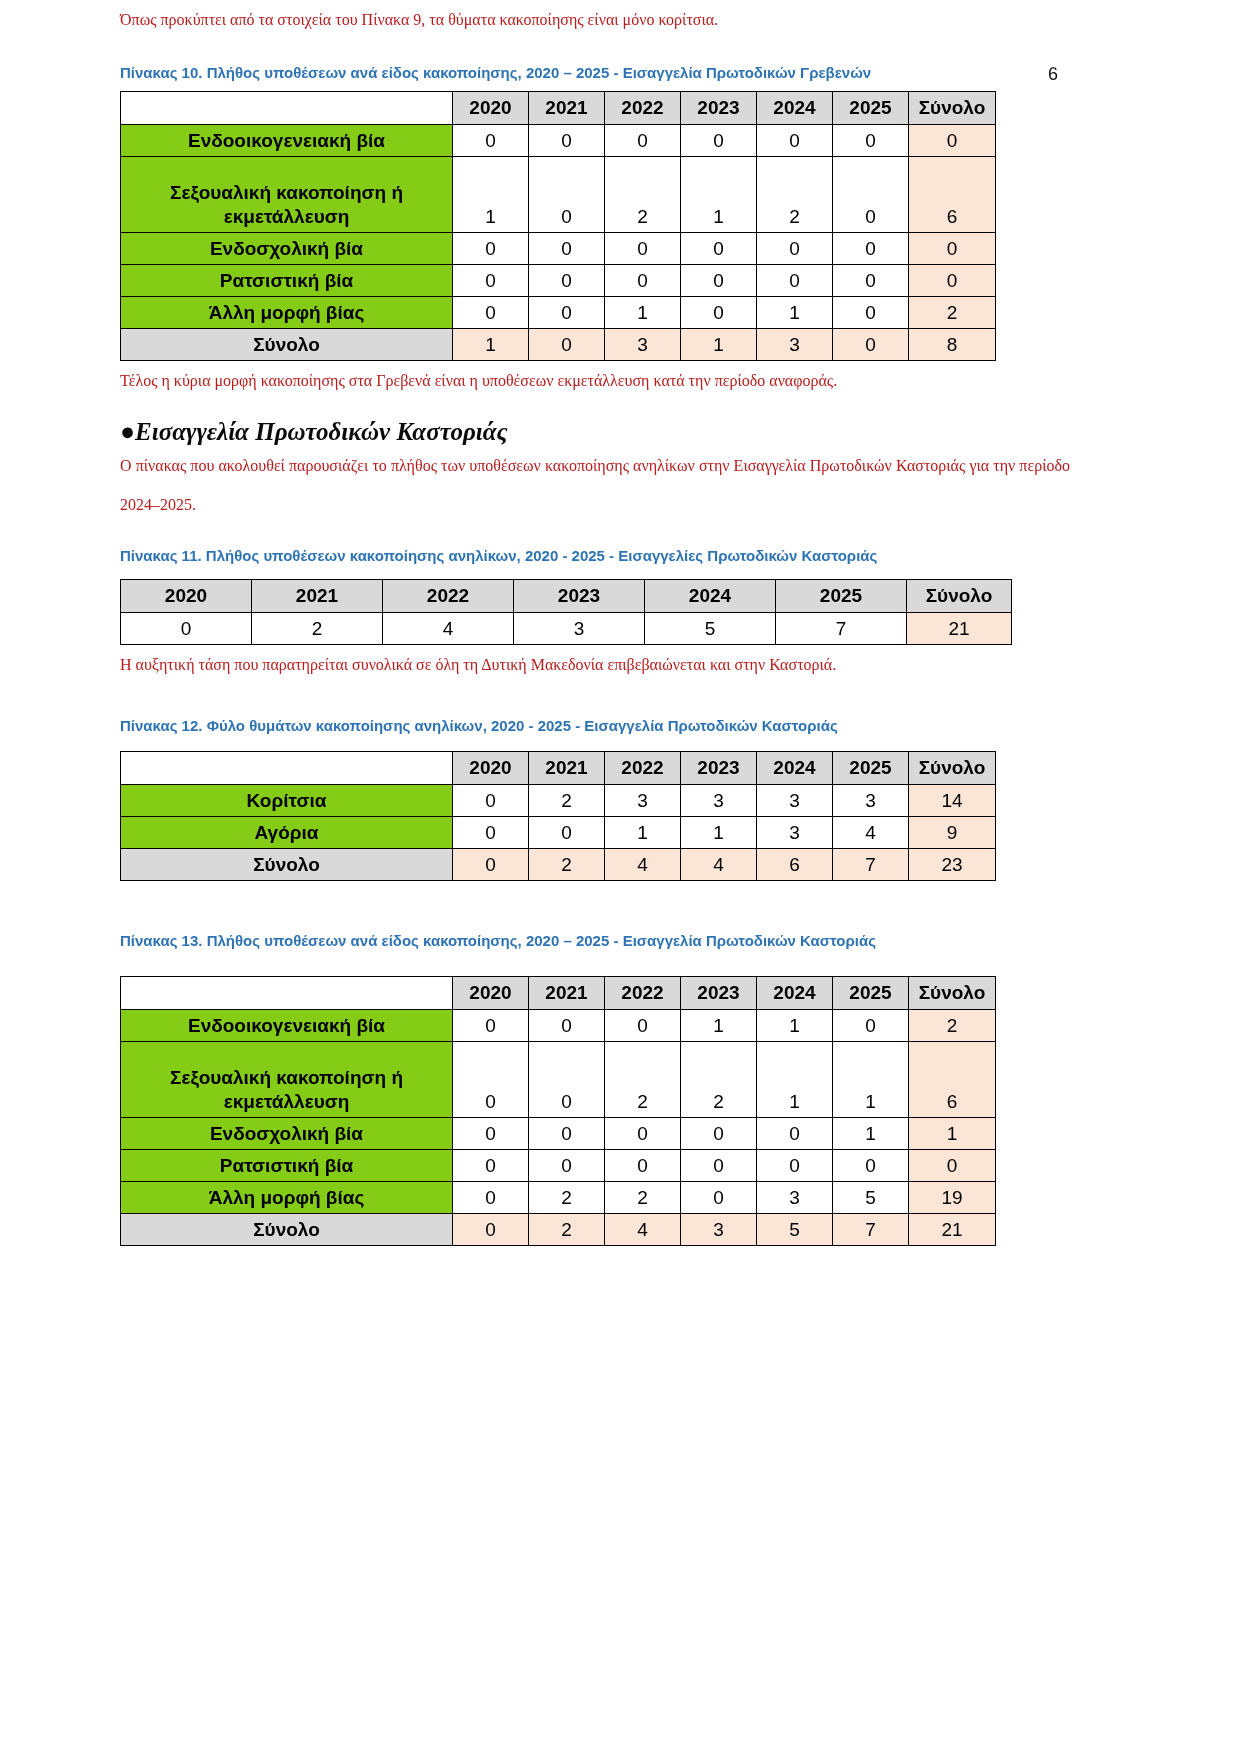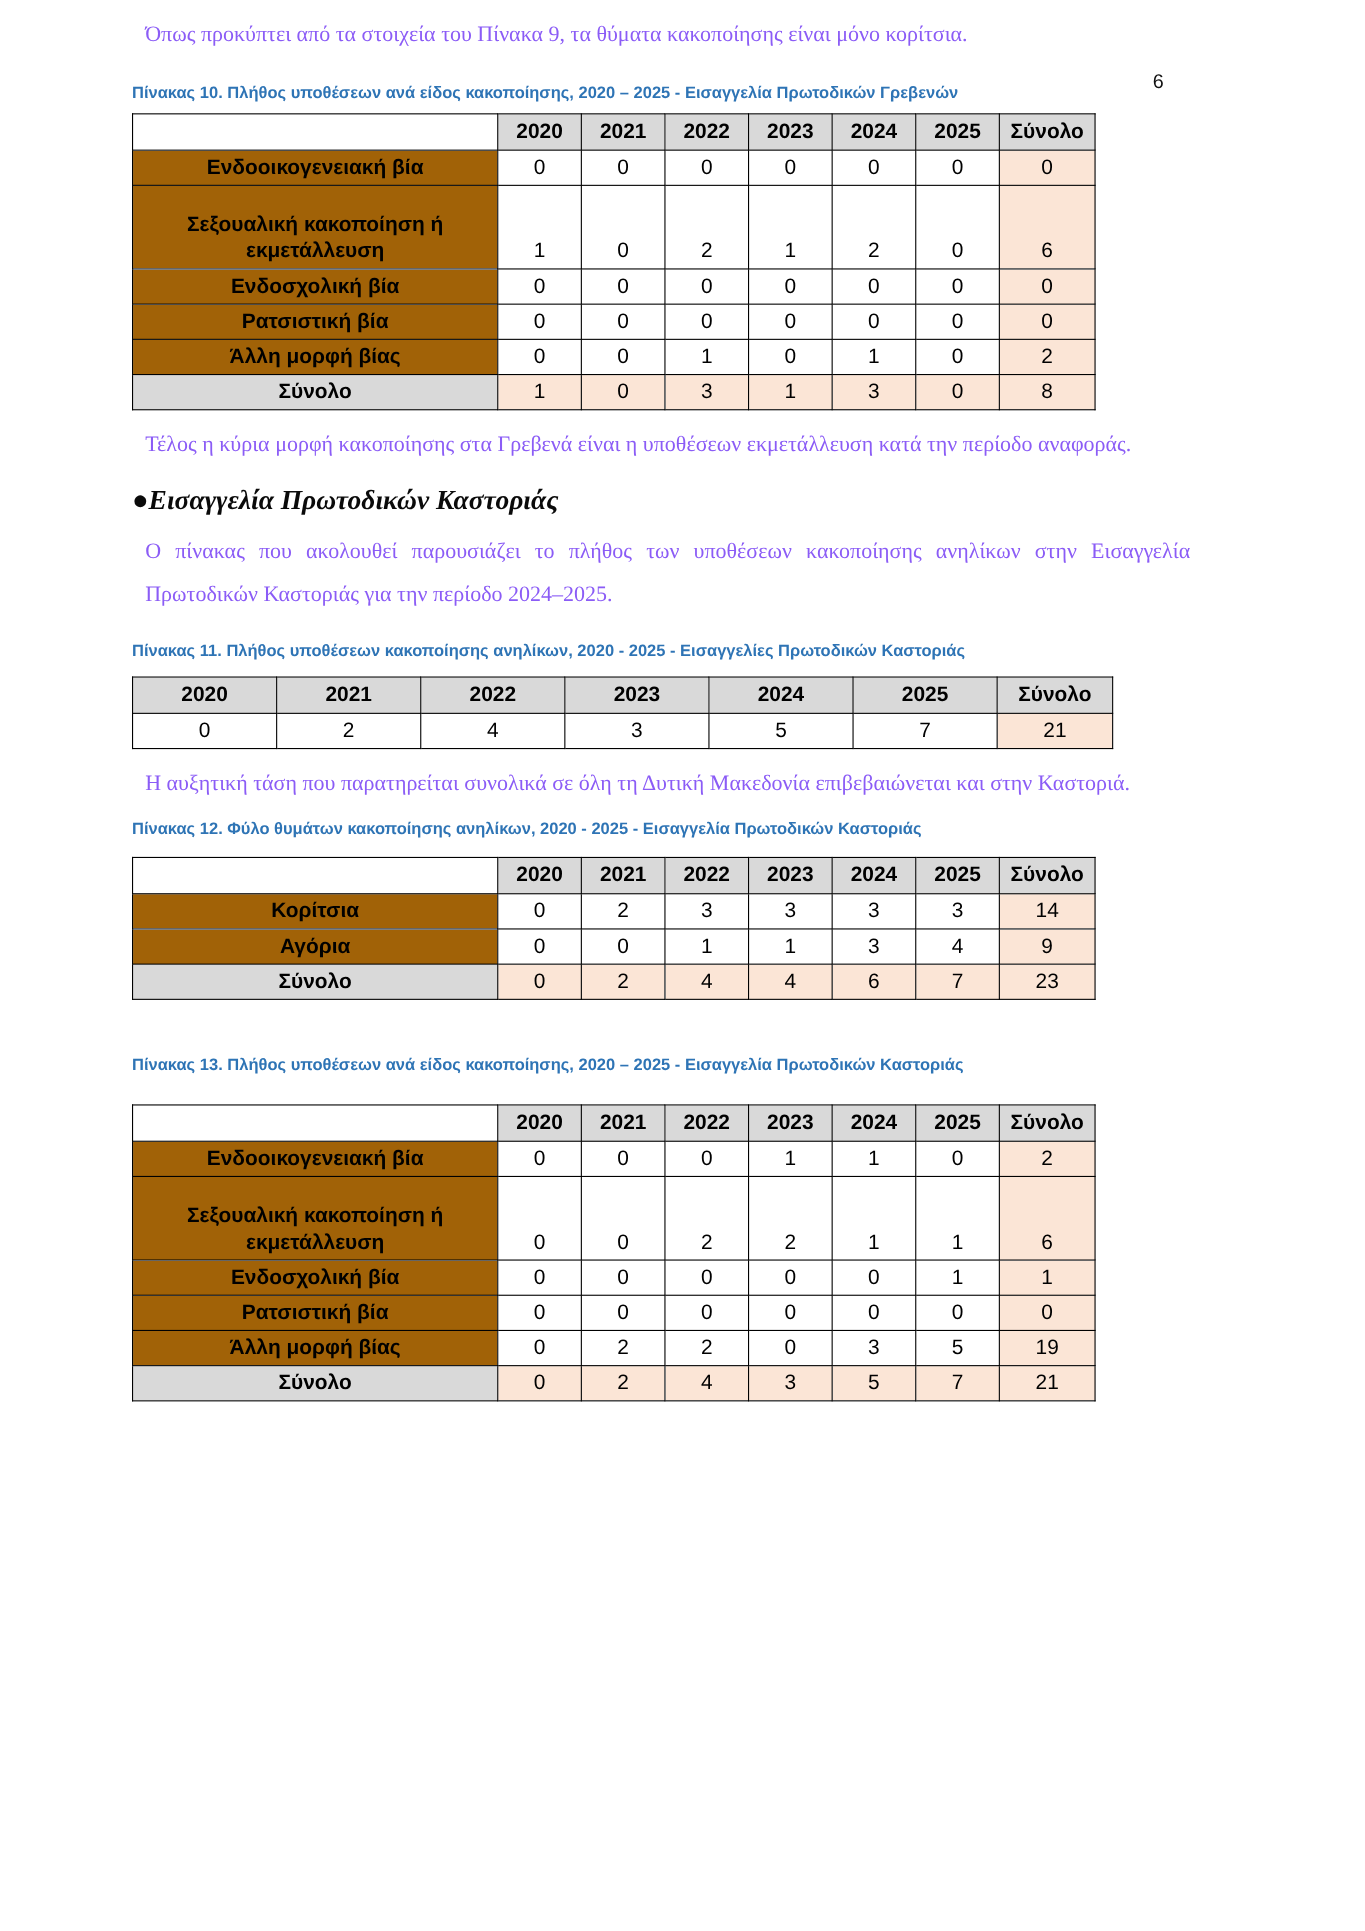--- a/index.html
+++ b/index.html
@@ -17,24 +17,24 @@
   .page-number {
     position: absolute;
     top: 64px;
     left: 1048px;
     font-family: "Liberation Sans", sans-serif;
     font-size: 18px;
     color: #111;
   }
   p.body {
     width: 950px;
-    margin: 12px;
-    font-size: 20px;
+    margin: 0;
+    font-size: 16px;
     line-height: 39px;
-    color: #8b5cf6;
+    color: #b91c1c;
   }
   p.just { text-align: justify; }
   .p1 { margin-top: 122px; }
   .p2 { margin-top: 50px; }
   .p3 { margin-top: 26px; }
   .p4 { margin-top: 48px; }
   .section-heading {
     margin: 18px 0 0 0;
     font-size: 25px;
     font-weight: bold;
@@ -44,21 +44,21 @@
   .caption {
     margin: 0;
     font-family: "Liberation Sans", sans-serif;
     font-weight: bold;
     font-size: 15px;
     line-height: 19px;
     color: #2E74B5;
   }
   .cap10 { margin-top: 24px; }
   .cap11 { margin-top: 22px; }
-  .cap12 { margin-top: 10px; }
+  .cap12 { margin-top: 32px; }
   .cap13 { margin-top: 50px; }
   table.dtable {
     border-collapse: collapse;
     font-family: "Liberation Sans", sans-serif;
     table-layout: fixed;
   }
   .t10 { margin-top: 9px; }
   .t11 { margin-top: 14px; }
   .t12 { margin-top: 16px; }
   .t13 { margin-top: 26px; }
@@ -74,21 +74,21 @@
   table.dtable tr.tall { height: 76px; }
   th.colhead {
     background: #D9D9D9;
     font-weight: bold;
   }
   th.ghost {
     border: none;
     background: transparent;
   }
   th.rowlabel {
-    background: #a16207;
+    background: #84cc16;
     font-weight: bold;
   }
   th.rowlabel.totalrow { background: #D9D9D9; }
   td.num { font-weight: normal; background: #ffffff; }
   td.num.totalcol { background: #FBE5D6; }
   td.num.totalrowcell { background: #FBE5D6; }
   tr.tall th.rowlabel, tr.tall td.num {
     vertical-align: bottom;
     padding-bottom: 3px;
     line-height: 24px;

